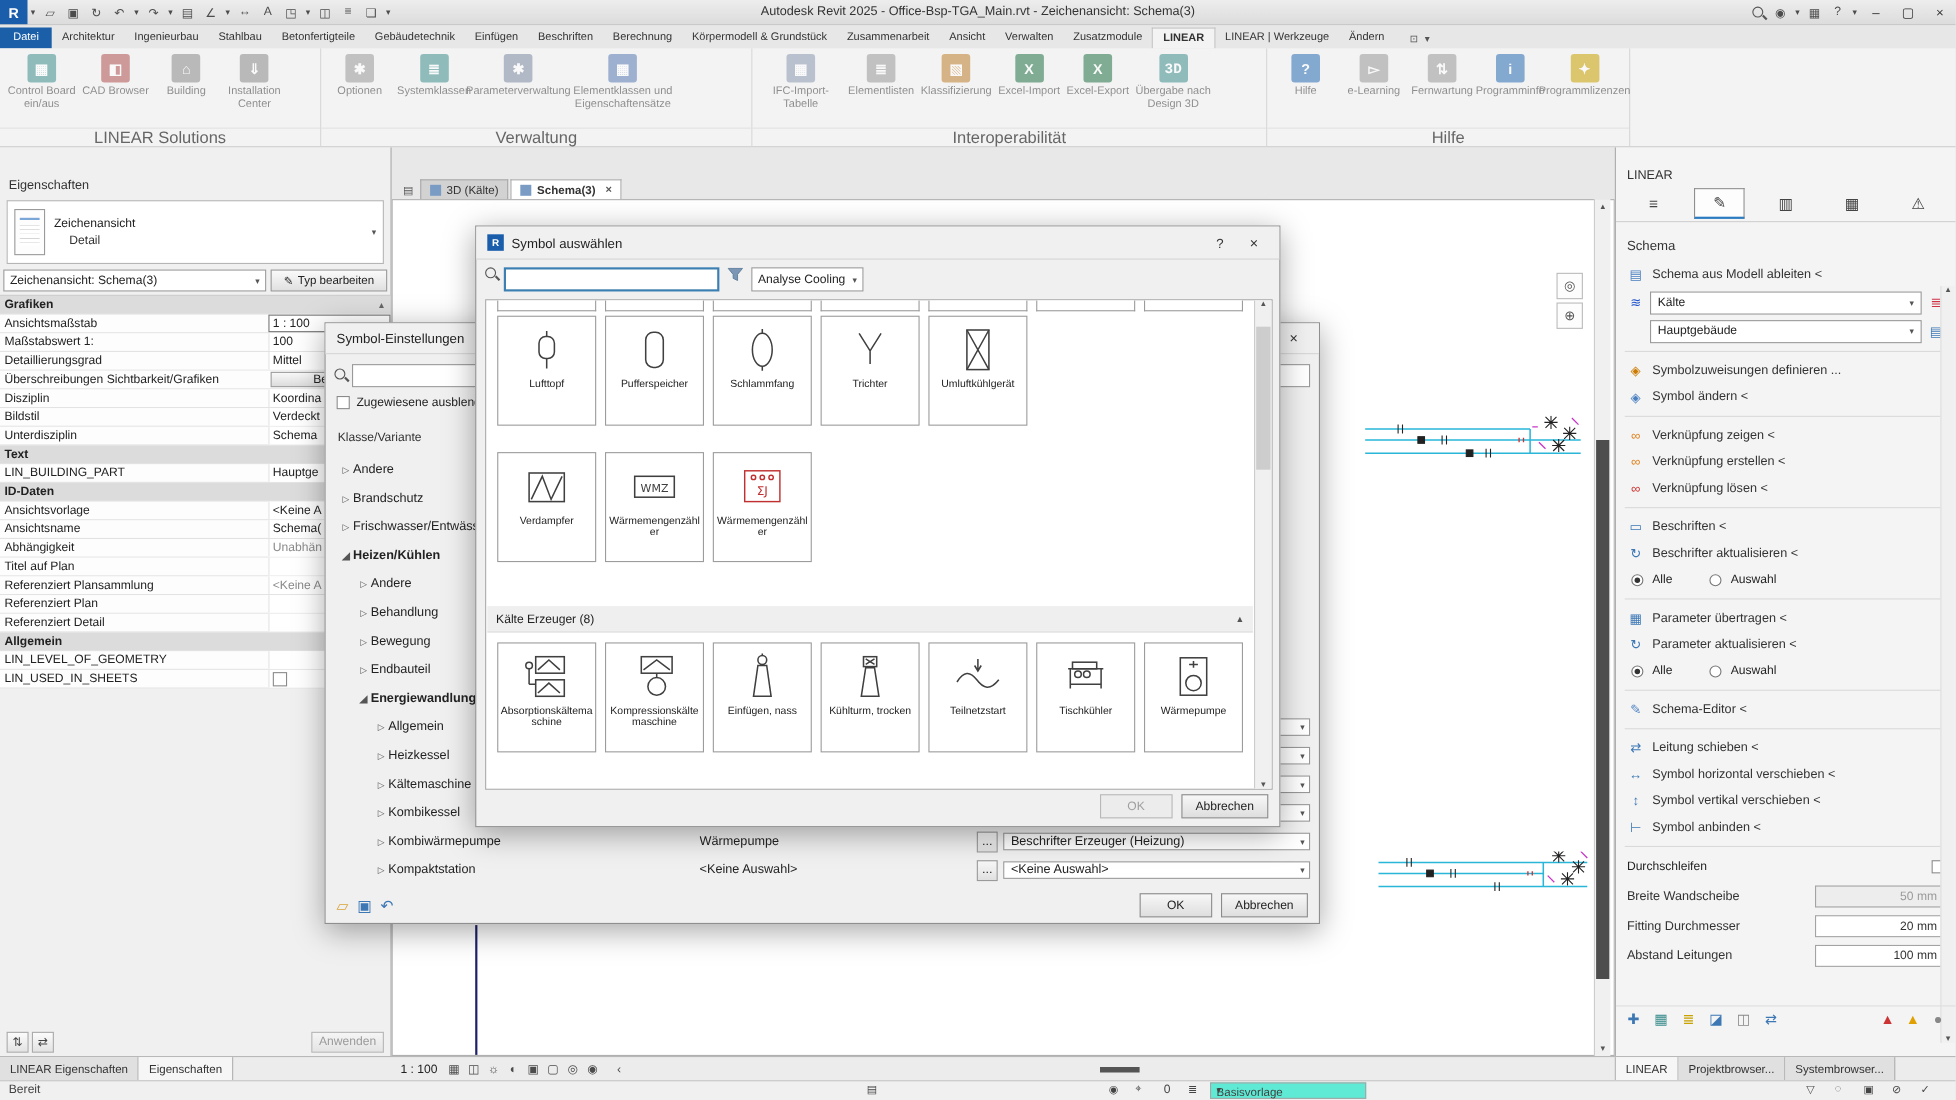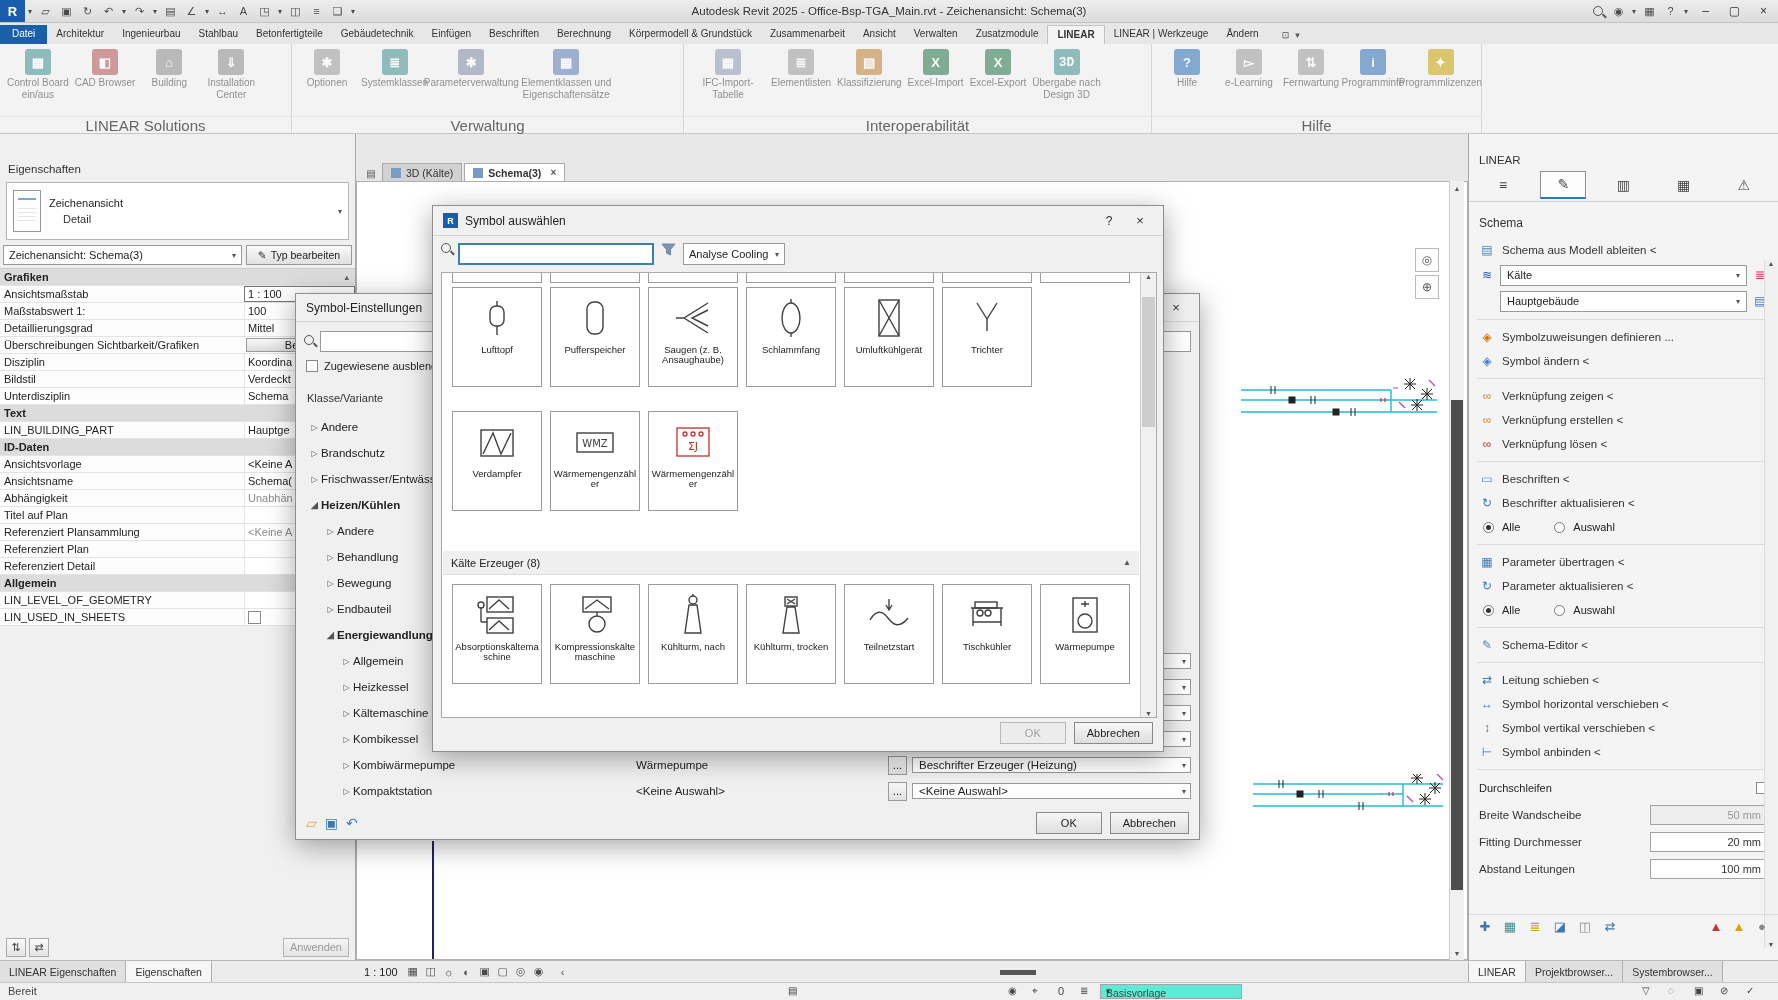--- a/index.html
+++ b/index.html
@@ -835,50 +835,42 @@
             <span class="sym">
               <svg width="46" height="46" viewBox="0 0 46 46" fill="none" stroke="#404040" stroke-width="1.4">
                 <rect x="15" y="7" width="16" height="32" rx="7"></rect>
               </svg>
             </span>
             <span class="clb">Pufferspeicher</span>
           </div>
           <div class="card">
             <span class="sym">
               <svg width="46" height="46" viewBox="0 0 46 46" fill="none" stroke="#404040" stroke-width="1.4">
-                <path d="M38 8 L14 23 L38 38 M38 15 L22 23 L38 31 M6 23 h8"></path>
-              </svg>
-            </span>
-            <span class="clb">Saugen (z. B. Ansaughaube)</span>
-          </div>
-          <div class="card">
-            <span class="sym">
-              <svg width="46" height="46" viewBox="0 0 46 46" fill="none" stroke="#404040" stroke-width="1.4">
                 <ellipse cx="23" cy="23" rx="9" ry="15"></ellipse>
                 <path d="M23 4 v4 M23 38 v4"></path>
               </svg>
             </span>
             <span class="clb">Schlammfang</span>
           </div>
           <div class="card">
             <span class="sym">
               <svg width="46" height="46" viewBox="0 0 46 46" fill="none" stroke="#404040" stroke-width="1.4">
+                <path d="M13 8 L23 24 L33 8 M23 24 v12"></path>
+              </svg>
+            </span>
+            <span class="clb">Trichter</span>
+          </div>
+          <div class="card">
+            <span class="sym">
+              <svg width="46" height="46" viewBox="0 0 46 46" fill="none" stroke="#404040" stroke-width="1.4">
                 <rect x="13" y="5" width="20" height="36"></rect>
                 <path d="M13 5 L33 41 M33 5 L13 41"></path>
               </svg>
             </span>
             <span class="clb">Umluftkühlgerät</span>
-          </div>
-          <div class="card">
-            <span class="sym">
-              <svg width="46" height="46" viewBox="0 0 46 46" fill="none" stroke="#404040" stroke-width="1.4">
-                <path d="M13 8 L23 24 L33 8 M23 24 v12"></path>
-              </svg>
-            </span>
-            <span class="clb">Trichter</span>
           </div>
         </div>
       <div class="cardrow" style="top:138px">
           <div class="card">
             <span class="sym">
               <svg width="46" height="46" viewBox="0 0 46 46" fill="none" stroke="#404040" stroke-width="1.4">
                 <rect x="7" y="11" width="32" height="26"></rect>
                 <path d="M9 35 L19 14 L27 35 L37 14"></path>
               </svg>
             </span>
@@ -936,21 +928,21 @@
             <span class="clb">Kompressionskältemaschine</span>
           </div>
           <div class="card">
             <span class="sym">
               <svg width="46" height="46" viewBox="0 0 46 46" fill="none" stroke="#404040" stroke-width="1.4">
                 <path d="M15 41 L19 13 H27 L31 41 Z"></path>
                 <circle cx="23" cy="8" r="4"></circle>
                 <path d="M23 2 v2"></path>
               </svg>
             </span>
-            <span class="clb">Kühlturm, nach</span>
+            <span class="clb">Einfügen, nass</span>
           </div>
           <div class="card">
             <span class="sym">
               <svg width="46" height="46" viewBox="0 0 46 46" fill="none" stroke="#404040" stroke-width="1.4">
                 <path d="M15 41 L19 15 H27 L31 41 Z"></path>
                 <rect x="17" y="5" width="12" height="9"></rect>
                 <path d="M19 7 L27 12 M27 7 L19 12"></path>
               </svg>
             </span>
             <span class="clb">Kühlturm, trocken</span>

